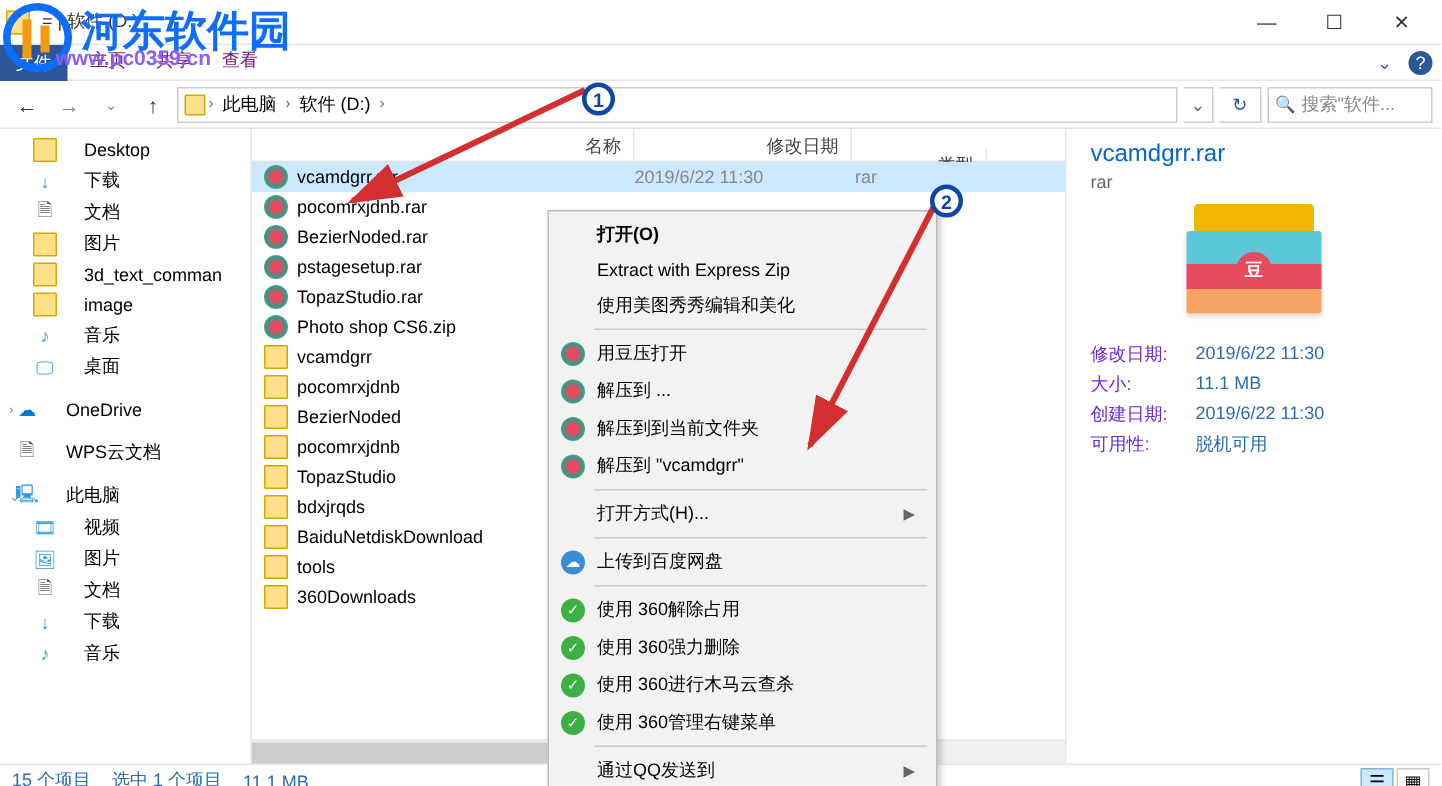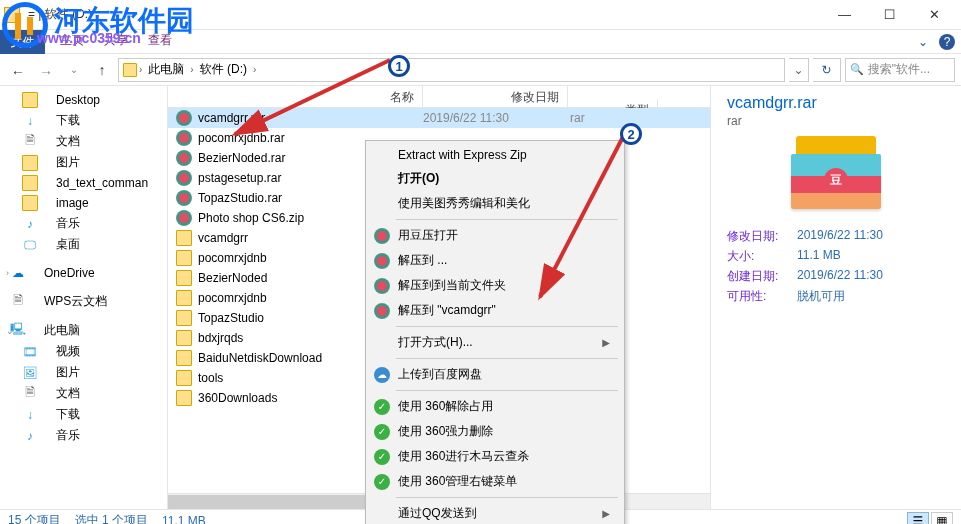--- a/index.html
+++ b/index.html
@@ -319,25 +319,25 @@
   <span class="seg">15 个项目</span>
   <span class="seg">选中 1 个项目</span>
   <span class="seg">11.1 MB</span>
   <div class="view-toggles">
     <span class="active">☰</span>
     <span>▦</span>
   </div>
 </div>
 
 <div class="context-menu" id="context-menu">
-    <div class="cm-item">
-      <span>Extract with Express Zip</span>
-    </div>
     <div class="cm-item bold">
       <span>打开(O)</span>
+    </div>
+    <div class="cm-item">
+      <span>Extract with Express Zip</span>
     </div>
     <div class="cm-item">
       <span>使用美图秀秀编辑和美化</span>
     </div>
     <div class="cm-sep"></div>
     <div class="cm-item">
       <span class="cm-icon cm-douya"></span>
       <span>用豆压打开</span>
     </div>
     <div class="cm-item">

